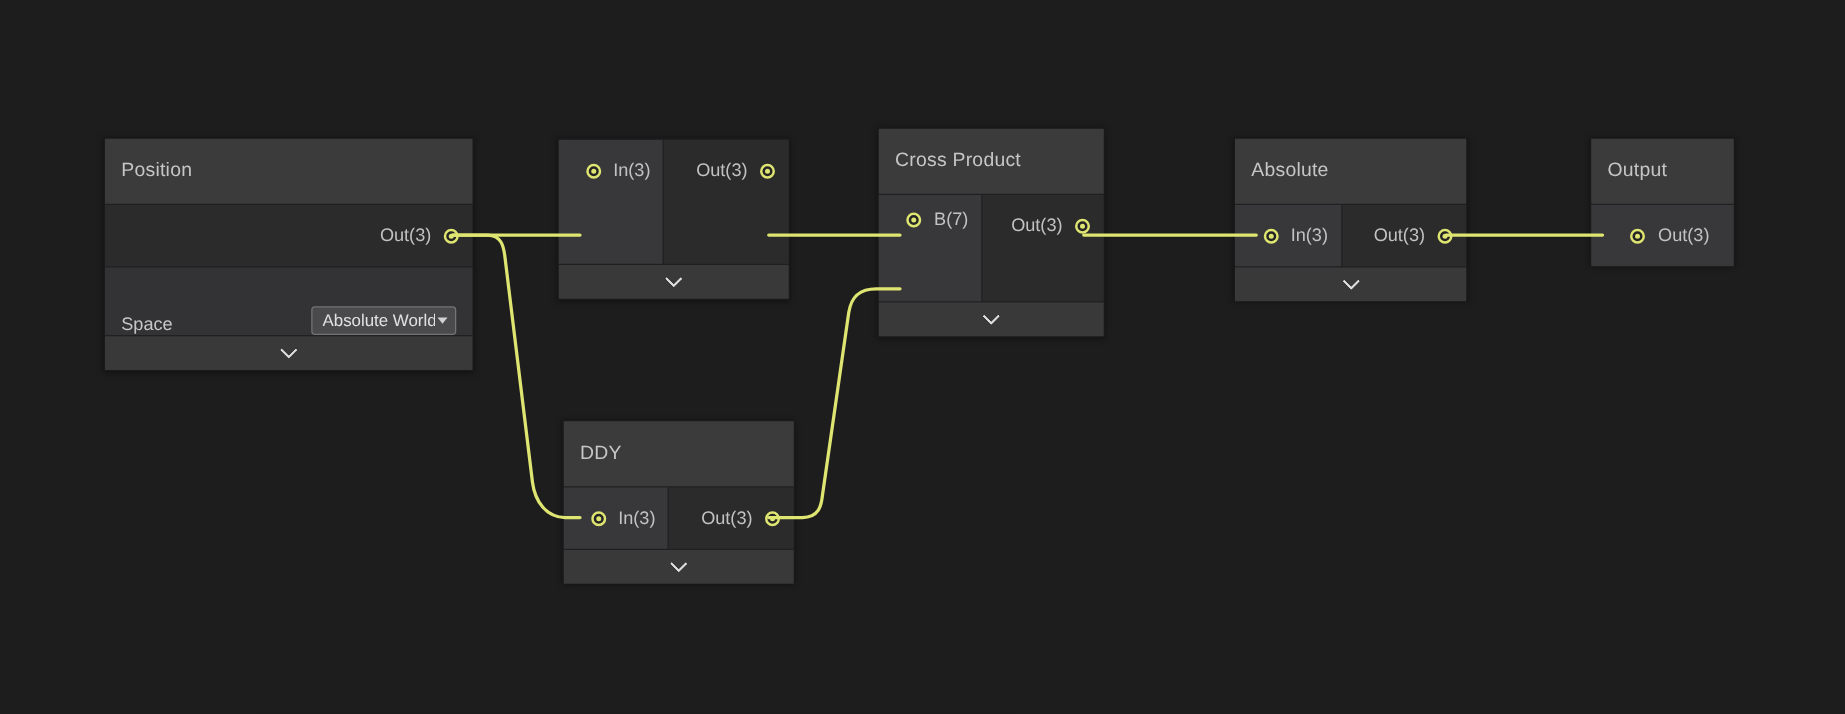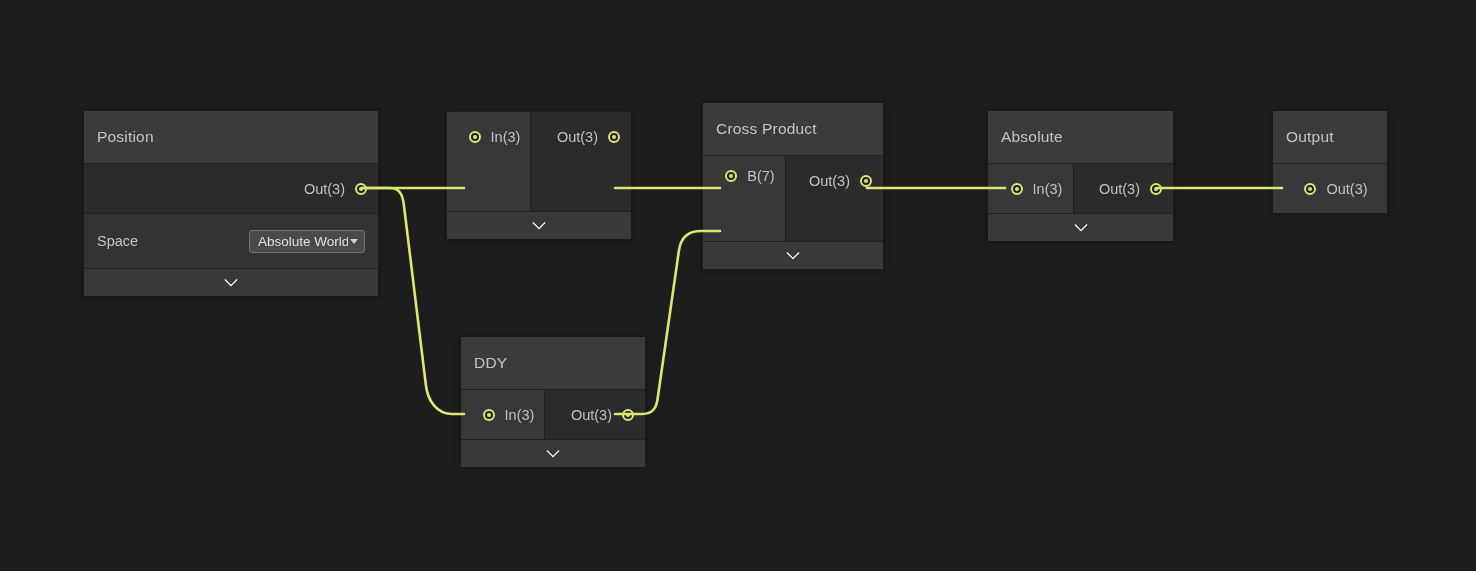--- a/index.html
+++ b/index.html
@@ -71,21 +71,21 @@
     border-right:2.5px solid #dedede;
     border-bottom:2.5px solid #dedede;
     transform:rotate(45deg);
     margin-top:-6px;
     border-radius:1px;
   }
 
   
   .node-position{left:83px;top:110px;width:296px;height:187px}
   .node-position .row-out{background:var(--body-dark);margin-top:1px;flex:0 0 49px;display:flex;align-items:center;justify-content:flex-end;gap:10px;padding-right:11px}
-  .node-position .row-control{background:#333335;margin-top:1px;flex:0 0 54px;display:flex;align-items:center;justify-content:space-between;padding:0 13px}
+  .node-position .row-control{background:#333335;margin-top:1px;flex:0 0 54px;display:flex;align-items:flex-end;justify-content:space-between;padding:0 13px}
   .control-label{color:var(--txt);font-size:14.5px}
   .dropdown{
     width:116px;height:23px;
     background:#4a4a4c;
     border:1px solid #747476;
     border-radius:3px;
     display:flex;align-items:center;
     padding:0 6px 0 8px;
     cursor:pointer;
   }
@@ -97,21 +97,21 @@
     flex:0 0 auto;
     width:0;height:0;
     border-left:4.5px solid transparent;
     border-right:4.5px solid transparent;
     border-top:5px solid #d2d2d2;
     margin-left:2px;
   }
 
   
   .node-ddx{left:446px;top:110px;width:186px;height:130px}
-  .node-ddy{left:460px;top:336px;width:186px;height:130px}
+  .node-ddy{left:450px;top:336px;width:186px;height:130px}
   .node-normalize{left:987px;top:110px;width:187px;height:130px}
   .node-ddx .cell-in,.node-ddy .cell-in{flex:0 0 83px}
   .node-normalize .cell-in{flex:0 0 85px}
   .row-h{flex:0 0 49px}
 
   
   .node-cross{left:702px;top:102px;width:182px;height:168px}
   .node-cross .cell-in{flex:0 0 82px}
   .node-cross .row-a{flex:0 0 49px}
   .node-cross .row-b{flex:0 0 40px}

